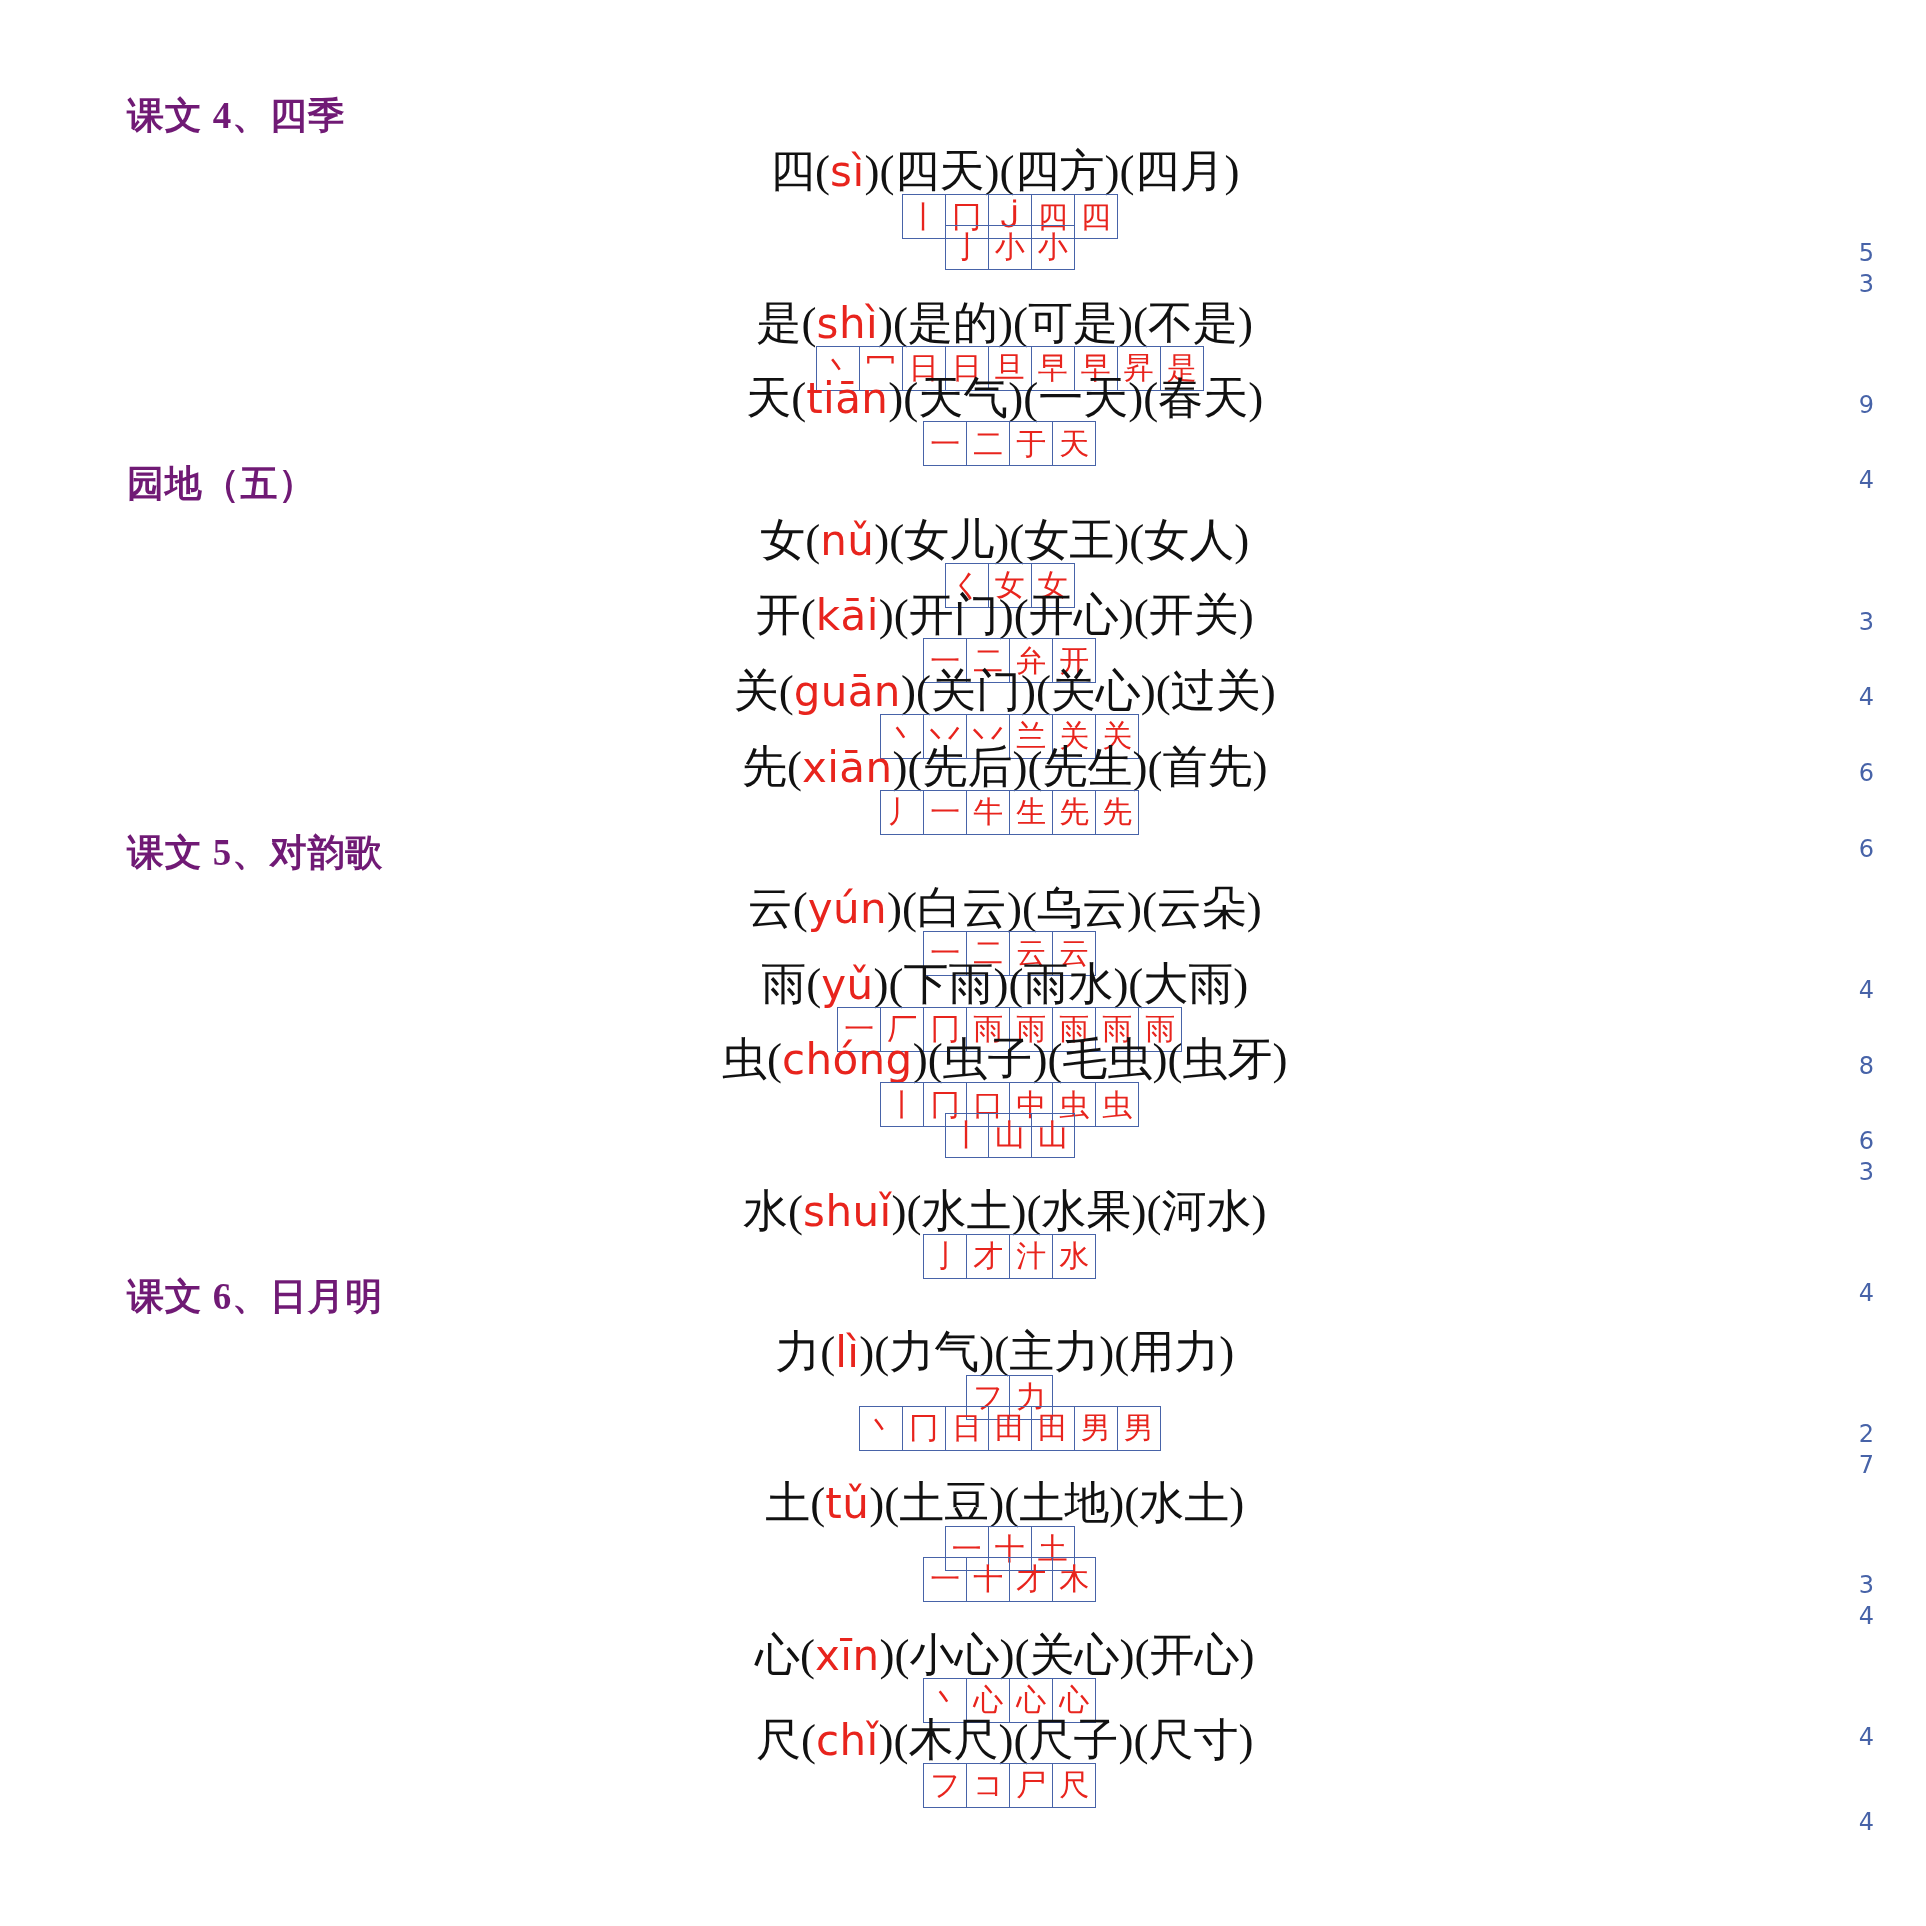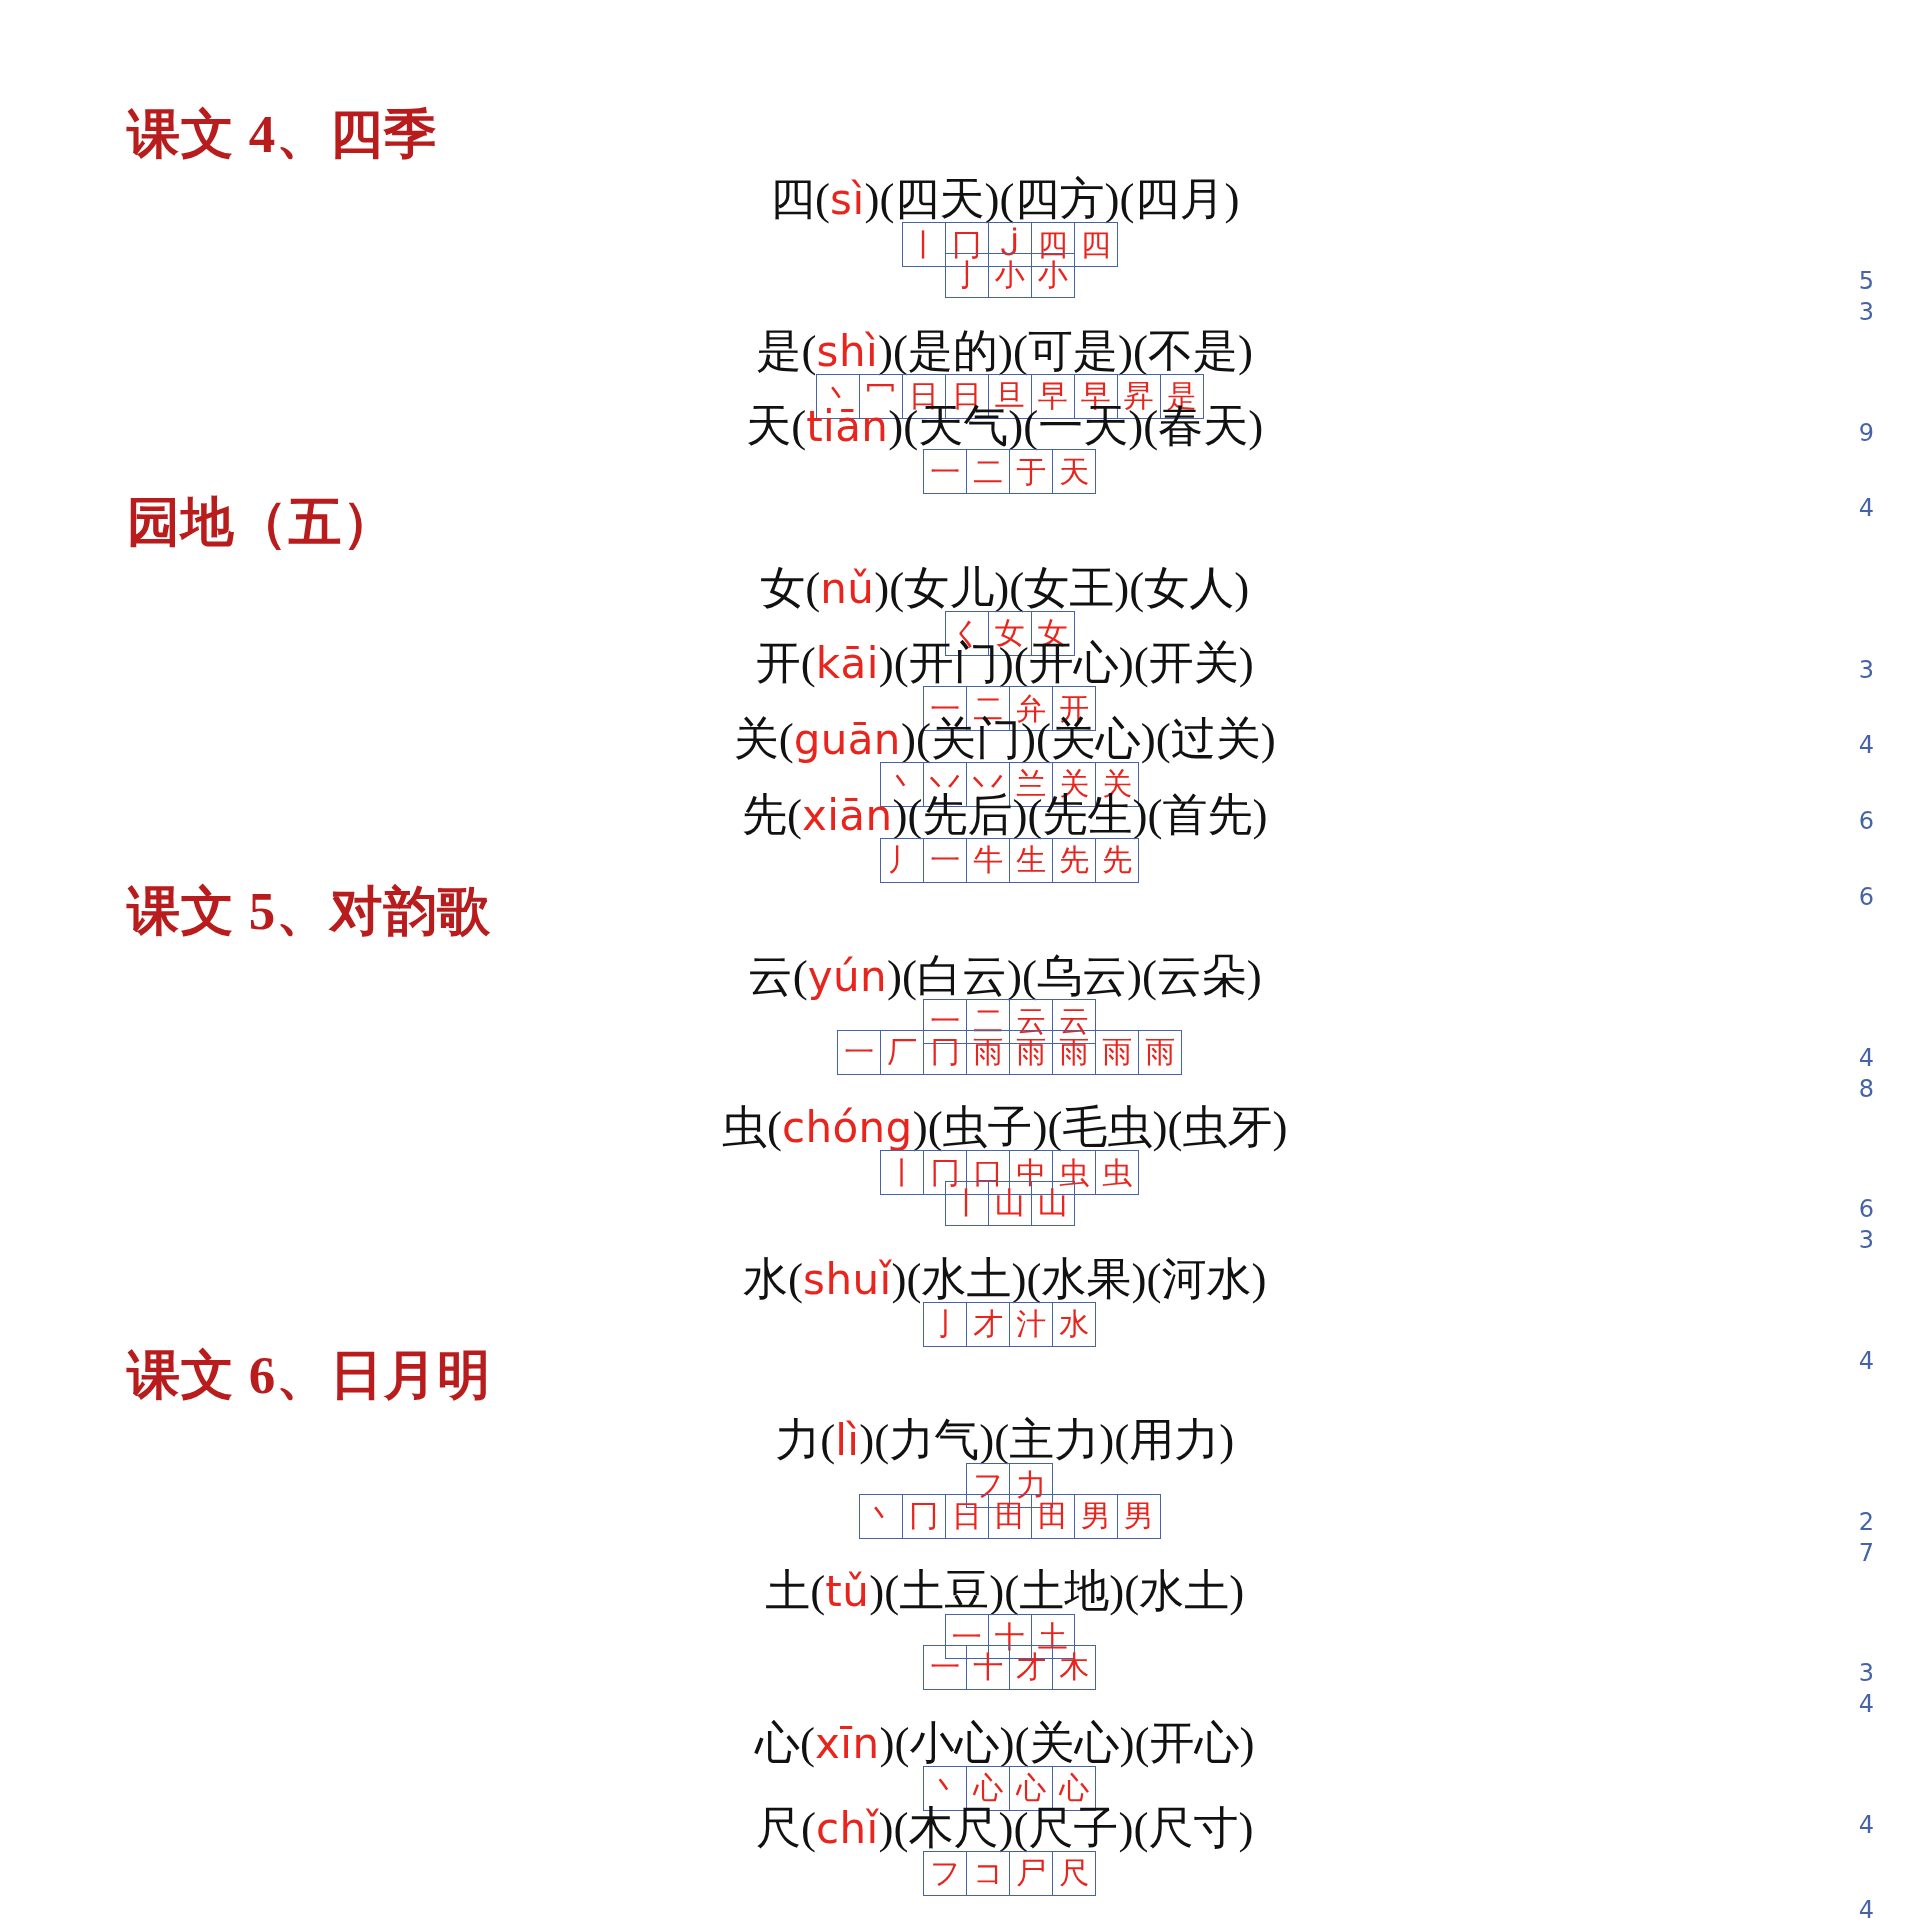--- a/index.html
+++ b/index.html
@@ -16,25 +16,25 @@
     height: 2815px;
     box-sizing: border-box;
     padding: 89px 116px 46px 127px;
     background: #ffffff;
     position: relative;
   }
   .section {
     margin-bottom: 17px;
   }
   .section-title {
-    color: #b91c1c;
+    color: #701a75;
     font-weight: bold;
-    font-size: 53px;
+    font-size: 37px;
     letter-spacing: 0.8px;
-    margin: 12px 0 10px 0;
+    margin: 4px 0 10px 0;
     line-height: 1.25;
   }
   .entry {
     display: flex;
     align-items: center;
     margin: 0 0 7.7px 8.5px;
     height: 68px;
     flex-direction: column;
   }
   .word-text {
@@ -183,20 +183,21 @@
           <div class="word-text"><span>云</span><span>(</span><span class="pinyin">yún</span><span>)</span><span>(白云)(乌云)(云朵)</span></div>
           <div class="stroke-box">
             <div class="stroke-cell">一</div>
             <div class="stroke-cell">二</div>
             <div class="stroke-cell">云</div>
             <div class="stroke-cell">云</div>
           </div>
           <div class="stroke-count">4</div>
         </div>
         <div class="entry">
+          <div class="word-text"><span>雨</span><span>(</span><span class="pinyin">yǔ</span><span>)</span><span>(下雨)(雨水)(大雨)</span></div>
           <div class="stroke-box">
             <div class="stroke-cell">一</div>
             <div class="stroke-cell">厂</div>
             <div class="stroke-cell">冂</div>
             <div class="stroke-cell">雨</div>
             <div class="stroke-cell">雨</div>
             <div class="stroke-cell">雨</div>
             <div class="stroke-cell">雨</div>
             <div class="stroke-cell">雨</div>
           </div>

